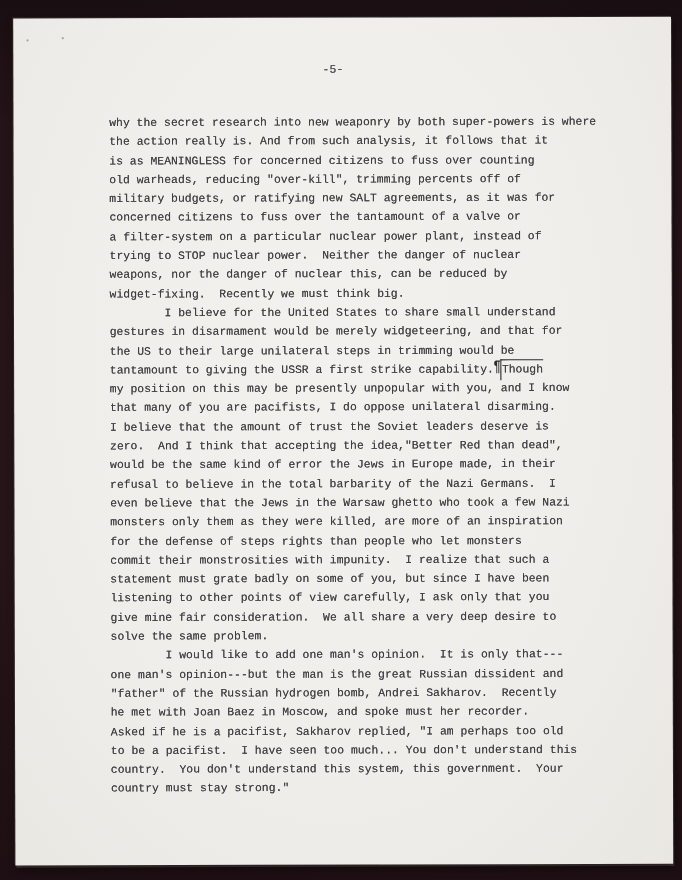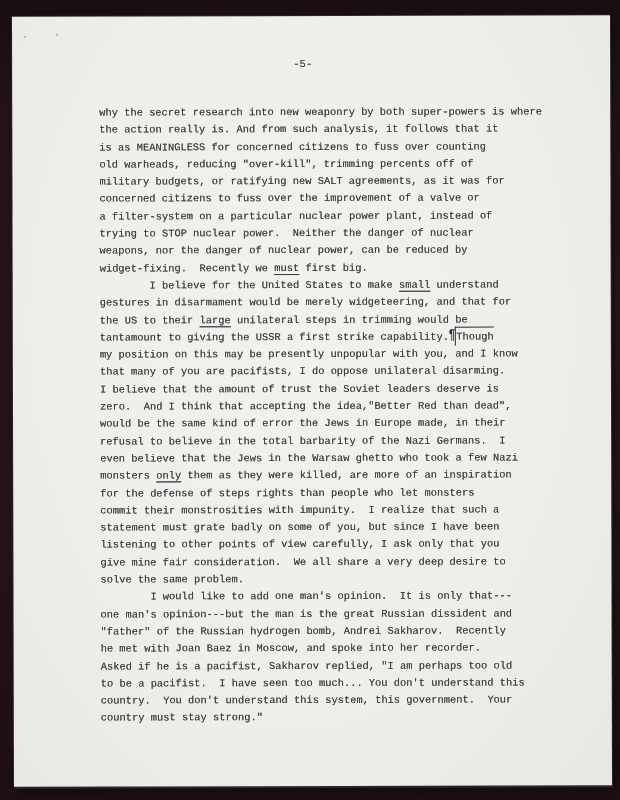--- a/index.html
+++ b/index.html
@@ -41,21 +41,20 @@
     position: absolute;
     left: 87px; top: 88px;
     width: 470px;
     font-size: 10.4px;
     line-height: 17.3px;
     color: var(--ink-color, #3f3d41);
     text-shadow: 0 0 0.5px rgba(63,61,65,0.75);
   }
   .line { white-space: pre; height: 17.3px; }
   .u {
-    text-decoration: underline;
     text-underline-offset: 2.5px;
     text-decoration-thickness: 1px;
   }
   .mark {
     display: inline-block;
     color: var(--pen-color, #2e2b30);
     font-weight: bold;
     transform: scale(1.05, 1.35) translateY(-1.5px);
     text-shadow: none;
   }
@@ -84,45 +83,45 @@
 <div class="page">
   <span class="speck s1"></span>
   <span class="speck s2"></span>
   <div class="page-number">-5-</div>
   <div class="doc-body">
       <div class="line"><span>why the secret research into new weaponry by both super-powers is where</span></div>
       <div class="line"><span>the action really is. And from such analysis, it follows that it</span></div>
       <div class="line"><span>is as MEANINGLESS for concerned citizens to fuss over counting</span></div>
       <div class="line"><span>old warheads, reducing "over-kill", trimming percents off of</span></div>
       <div class="line"><span>military budgets, or ratifying new SALT agreements, as it was for</span></div>
-      <div class="line"><span>concerned citizens to fuss over the improvement of a valve or</span></div>
+      <div class="line"><span>concerned citizens to fuss over the tantamount of a valve or</span></div>
       <div class="line"><span>a filter-system on a particular nuclear power plant, instead of</span></div>
       <div class="line"><span>trying to STOP nuclear power.  Neither the danger of nuclear</span></div>
-      <div class="line"><span>weapons, nor the danger of nuclear power, can be reduced by</span></div>
-      <div class="line"><span>widget-fixing.  Recently we </span><span class="u">must</span><span> first big.</span></div>
-      <div class="line"><span>        I believe for the United States to make </span><span class="u">small</span><span> understand</span></div>
+      <div class="line"><span>weapons, nor the danger of nuclear this, can be reduced by</span></div>
+      <div class="line"><span>widget-fixing.  Recently we </span><span class="u">must</span><span> think big.</span></div>
+      <div class="line"><span>        I believe for the United States to share </span><span class="u">small</span><span> understand</span></div>
       <div class="line"><span>gestures in disarmament would be merely widgeteering, and that for</span></div>
       <div class="line"><span>the US to their </span><span class="u">large</span><span> unilateral steps in trimming would be</span></div>
       <div class="line"><span>tantamount to giving the USSR a first strike capability.</span><span class="mark">¶</span><span class="bracket">Though</span></div>
       <div class="line"><span>my position on this may be presently unpopular with you, and I know</span></div>
       <div class="line"><span>that many of you are pacifists, I do oppose unilateral disarming.</span></div>
       <div class="line"><span>I believe that the amount of trust the Soviet leaders deserve is</span></div>
       <div class="line"><span>zero.  And I think that accepting the idea,"Better Red than dead",</span></div>
       <div class="line"><span>would be the same kind of error the Jews in Europe made, in their</span></div>
       <div class="line"><span>refusal to believe in the total barbarity of the Nazi Germans.  I</span></div>
       <div class="line"><span>even believe that the Jews in the Warsaw ghetto who took a few Nazi</span></div>
       <div class="line"><span>monsters </span><span class="u">only</span><span> them as they were killed, are more of an inspiration</span></div>
       <div class="line"><span>for the defense of steps rights than people who let monsters</span></div>
       <div class="line"><span>commit their monstrosities with impunity.  I realize that such a</span></div>
       <div class="line"><span>statement must grate badly on some of you, but since I have been</span></div>
       <div class="line"><span>listening to other points of view carefully, I ask only that you</span></div>
       <div class="line"><span>give mine fair consideration.  We all share a very deep desire to</span></div>
       <div class="line"><span>solve the same problem.</span></div>
       <div class="line"><span>        I would like to add one man's opinion.  It is only that---</span></div>
       <div class="line"><span>one man's opinion---but the man is the great Russian dissident and</span></div>
       <div class="line"><span>"father" of the Russian hydrogen bomb, Andrei Sakharov.  Recently</span></div>
-      <div class="line"><span>he met with Joan Baez in Moscow, and spoke into her recorder.</span></div>
+      <div class="line"><span>he met with Joan Baez in Moscow, and spoke must her recorder.</span></div>
       <div class="line"><span>Asked if he is a pacifist, Sakharov replied, "I am perhaps too old</span></div>
       <div class="line"><span>to be a pacifist.  I have seen too much... You don't understand this</span></div>
       <div class="line"><span>country.  You don't understand this system, this government.  Your</span></div>
       <div class="line"><span>country must stay strong."</span></div>
     </div>
 </div>
 
 </body></html>

